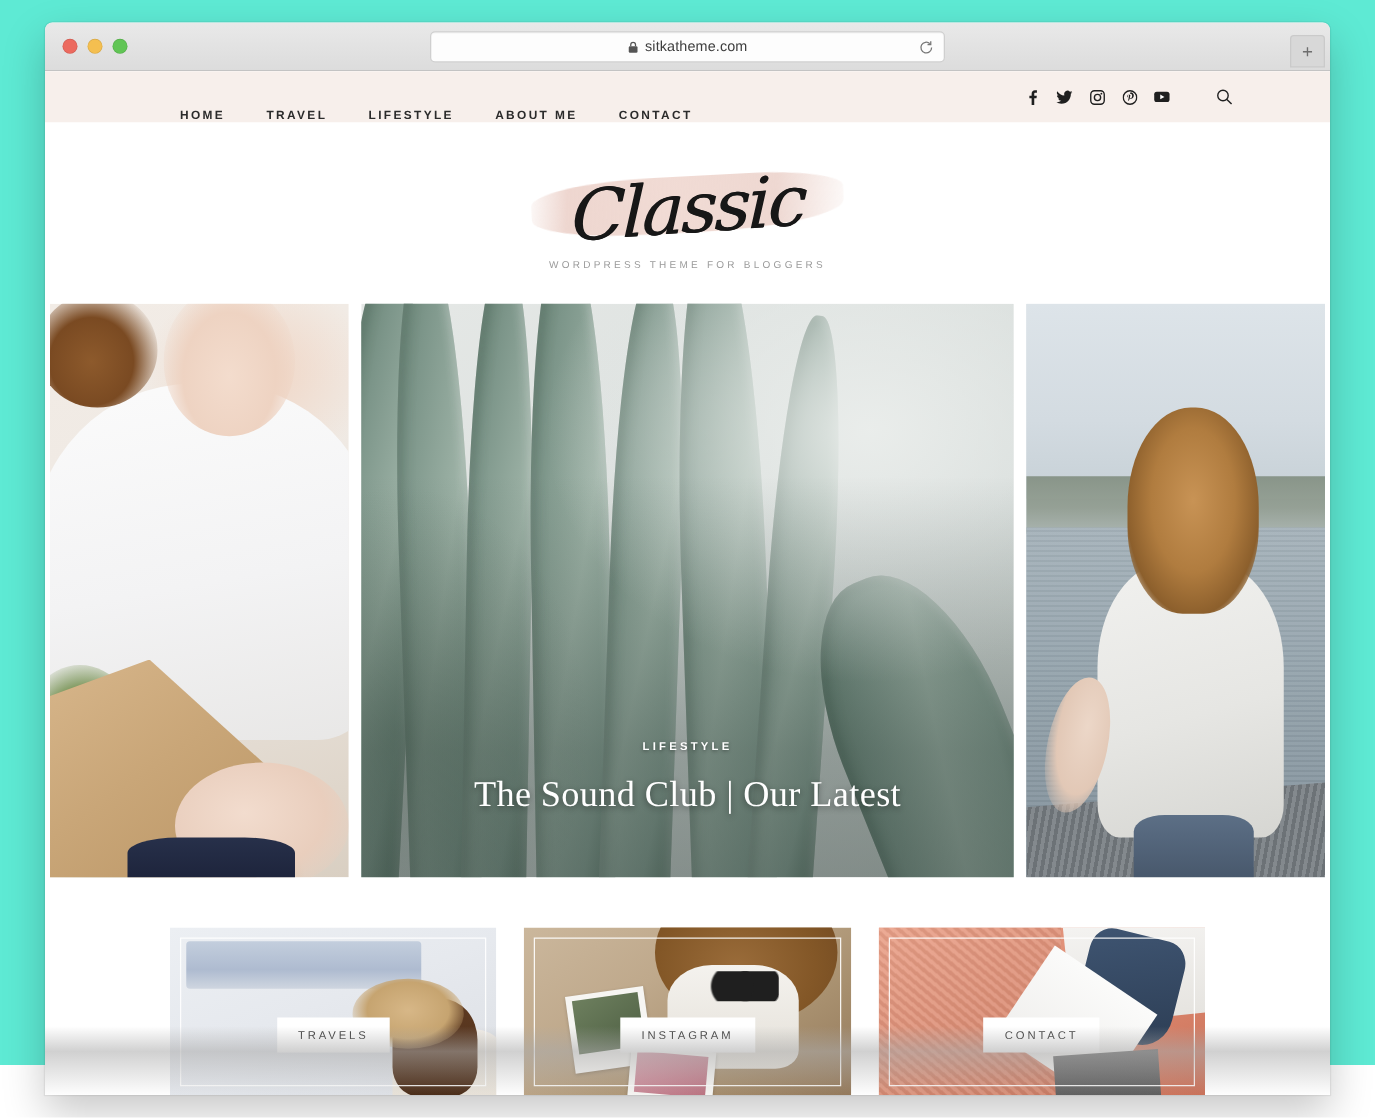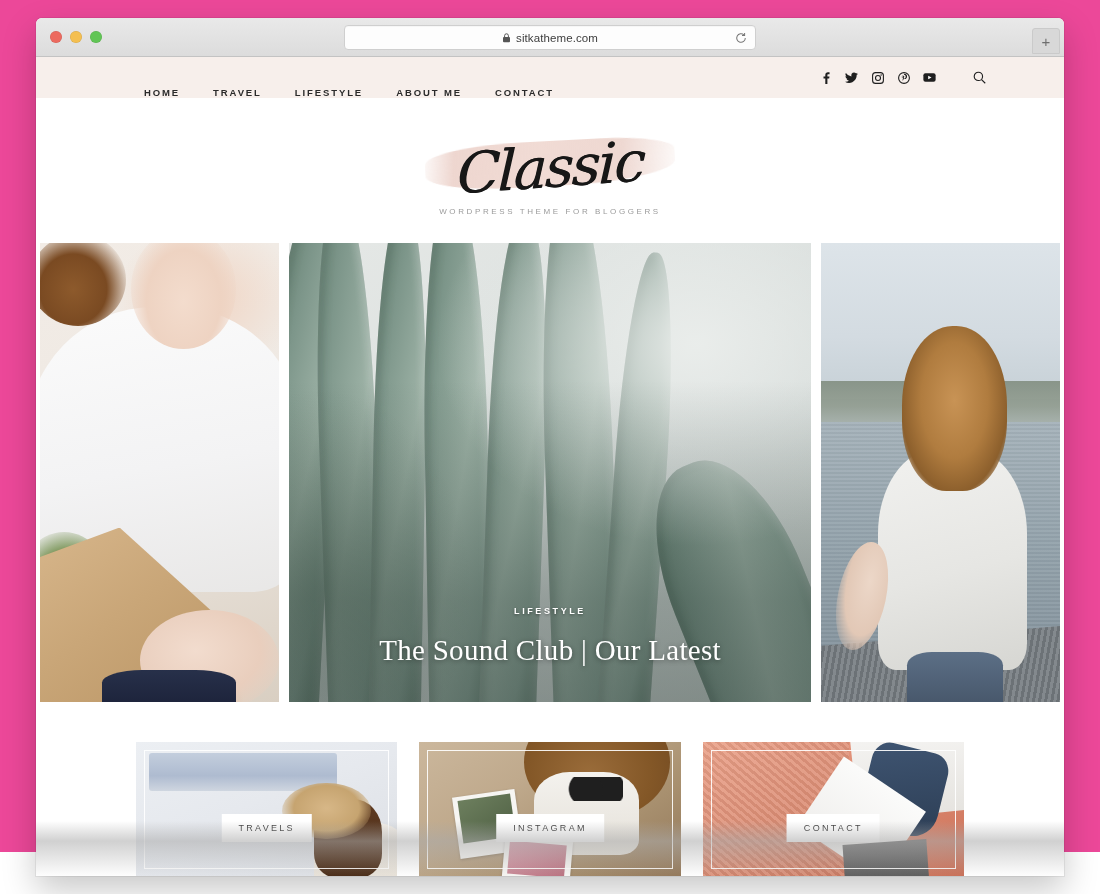--- a/index.html
+++ b/index.html
@@ -9,21 +9,21 @@
     width: 1100px;
     height: 894px;
     overflow: hidden;
     font-family: "Liberation Sans", sans-serif;
   }
 
   #stage {
     position: relative;
     width: 1100px;
     height: 852px;
-    background: #ec4899;
+    background: #5eead4;
   }
 
   
   .browser-window {
     position: absolute;
     left: 36px;
     top: 18px;
     width: 1028px;
     height: 858px;
     background: #ffffff;
@@ -312,21 +312,21 @@
     text-transform: uppercase;
     margin-bottom: 17px;
     text-shadow: 0 1px 3px rgba(0,0,0,0.45);
   }
   .hero-title {
     font-family: "Liberation Serif", serif;
     font-size: 29px;
     line-height: 1.18;
     font-weight: normal;
     letter-spacing: 0.3px;
-    margin: 0 34px 9px 34px;
+    margin: 0 34px 23px 34px;
     text-shadow: 0 1px 5px rgba(0,0,0,0.42);
   }
   .hero-date-row {
     display: flex;
     align-items: center;
     justify-content: center;
     gap: 11px;
   }
   .hero-dash {
     width: 19px; height: 1px;

